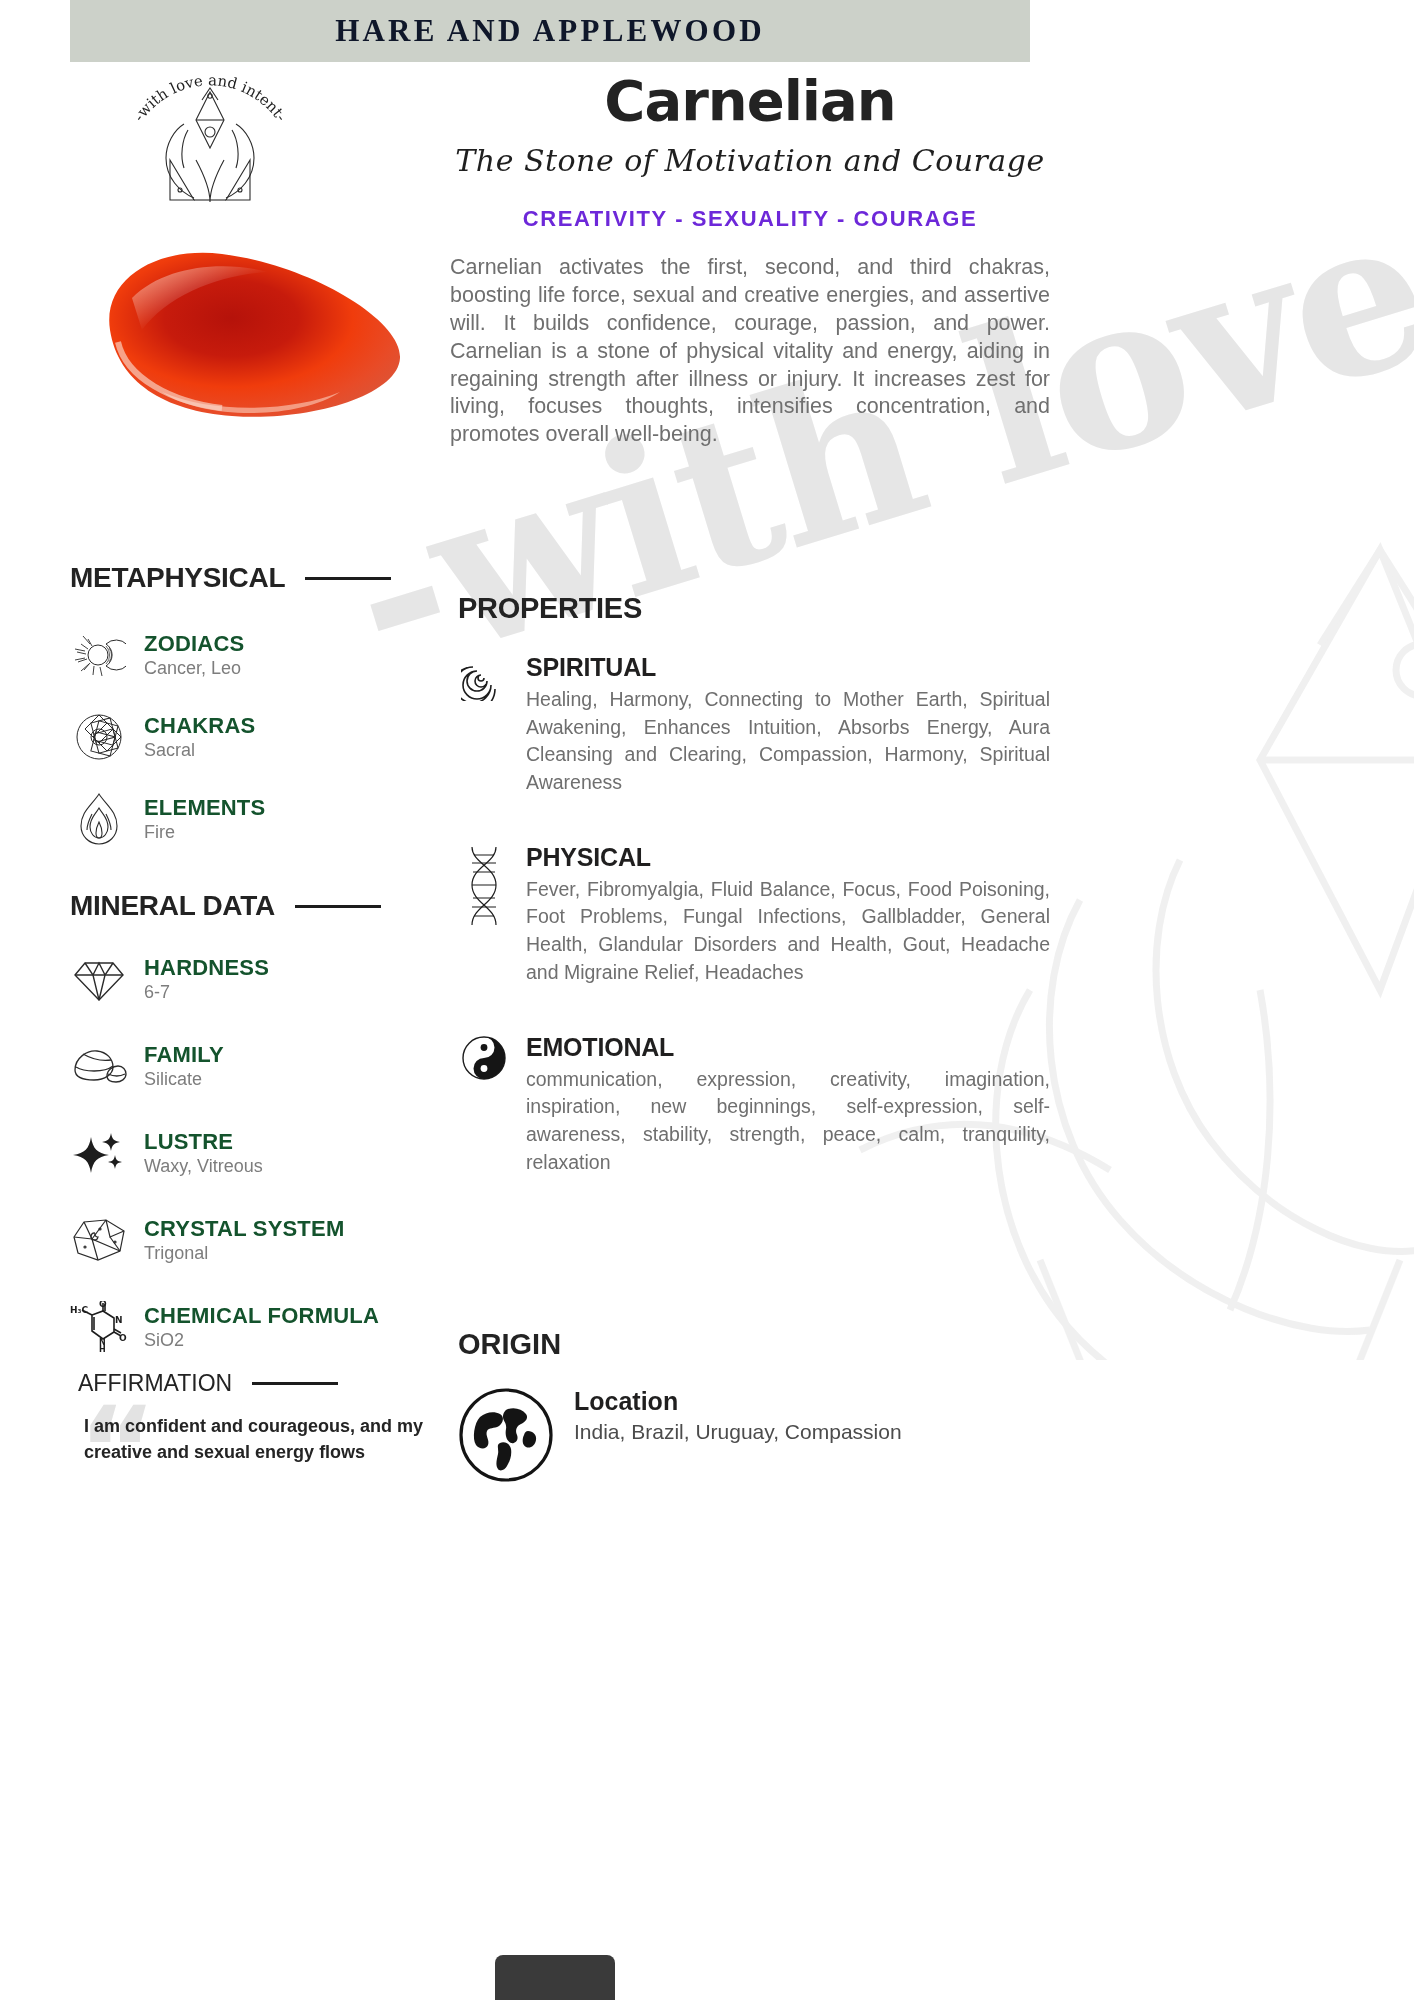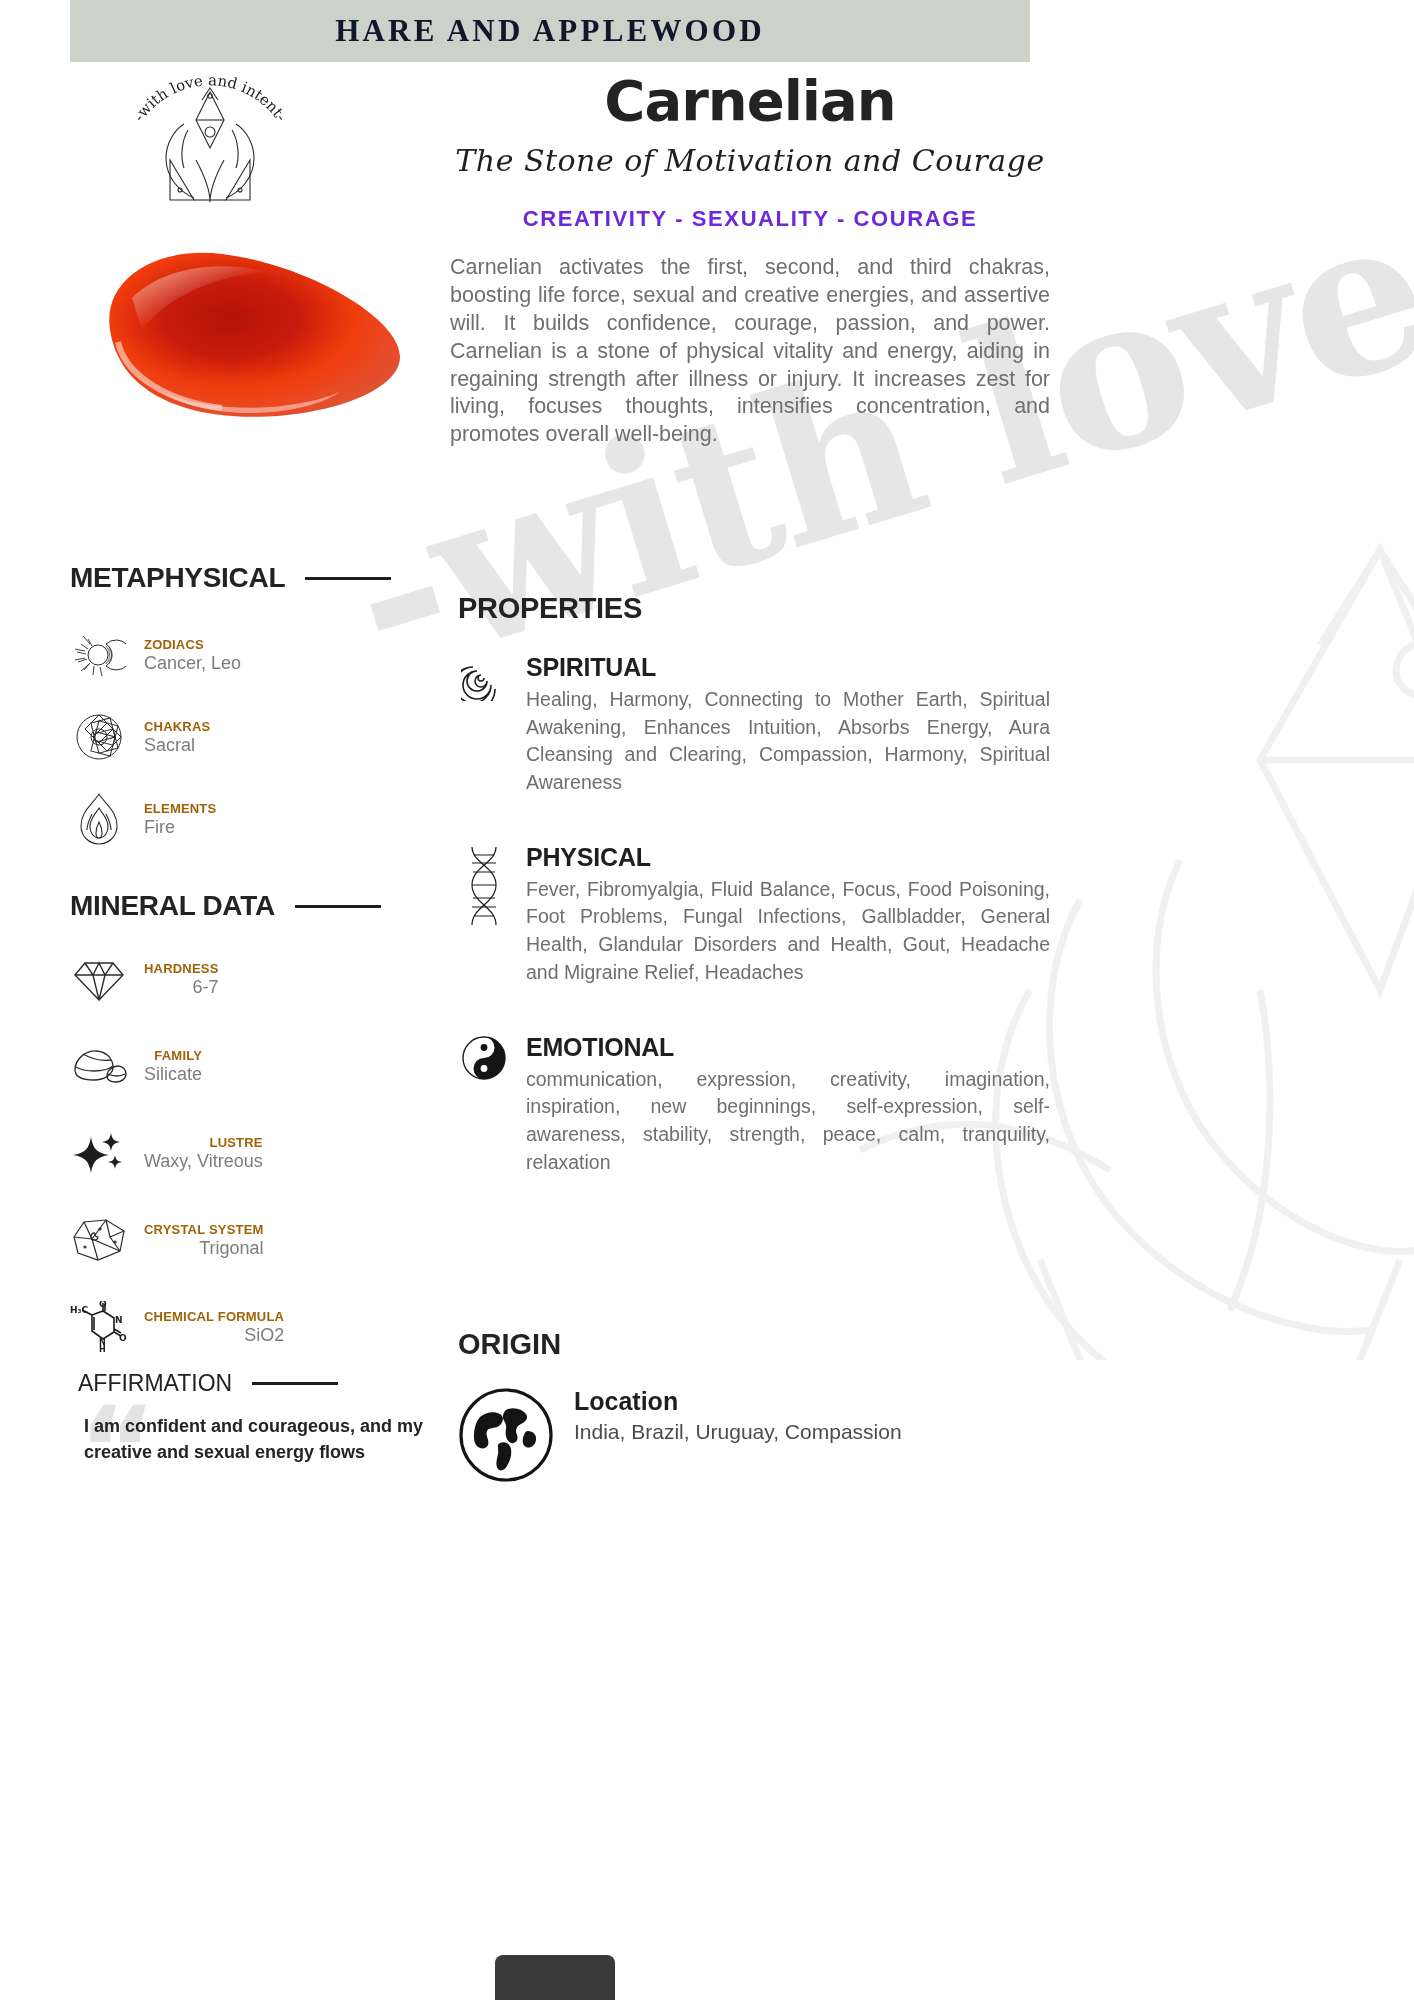--- a/index.html
+++ b/index.html
@@ -66,24 +66,24 @@
     font-size: 28px; font-weight: 700; color: #232323; letter-spacing: -.3px;
     font-family: "Liberation Sans", sans-serif;
   }
   .sec-rule { height: 3px; background: #1d1d1d; width: 86px; }
 
   
   .leftcol { position: absolute; left: 70px; top: 562px; width: 360px; z-index: 3; }
   .info-list { margin-top: 34px; display: flex; flex-direction: column; gap: 28px; }
   .info-row { display: flex; align-items: center; gap: 16px; }
   .info-ico { width: 58px; min-width: 58px; height: 54px; display: flex; align-items: center; justify-content: center; }
-  .info-txt .k { font-size: 13px; font-weight: 700; color: #a16207; letter-spacing: .2px; }
+  .info-txt .k { font-size: 22px; font-weight: 700; color: #14532d; letter-spacing: .2px; }
   .info-txt .v { font-size: 18px; color: #7d7d7d; margin-top: 1px; }
 
-  .mineral-wrap { position: absolute; left: 70px; top: 890px; width: 380px; z-index: 3; text-align: right; }
+  .mineral-wrap { position: absolute; left: 70px; top: 890px; width: 380px; z-index: 3; }
   .mineral-wrap .info-list { gap: 33px; margin-top: 30px; }
 
   
   .affirm { position: absolute; left: 78px; top: 1370px; width: 360px; z-index: 3; }
   .affirm .sec-head h2 { font-size: 23px; font-weight: 400; letter-spacing: 0; }
   .affirm-body { position: relative; margin-top: 16px; padding-left: 6px; }
   .quote-mark {
     position: absolute; left: 0px; top: -22px;
     font-family: "DejaVu Sans", sans-serif; font-size: 120px; font-weight: 700;
     color: #e3e3e3; line-height: 1; z-index: -1; letter-spacing: -6px;

